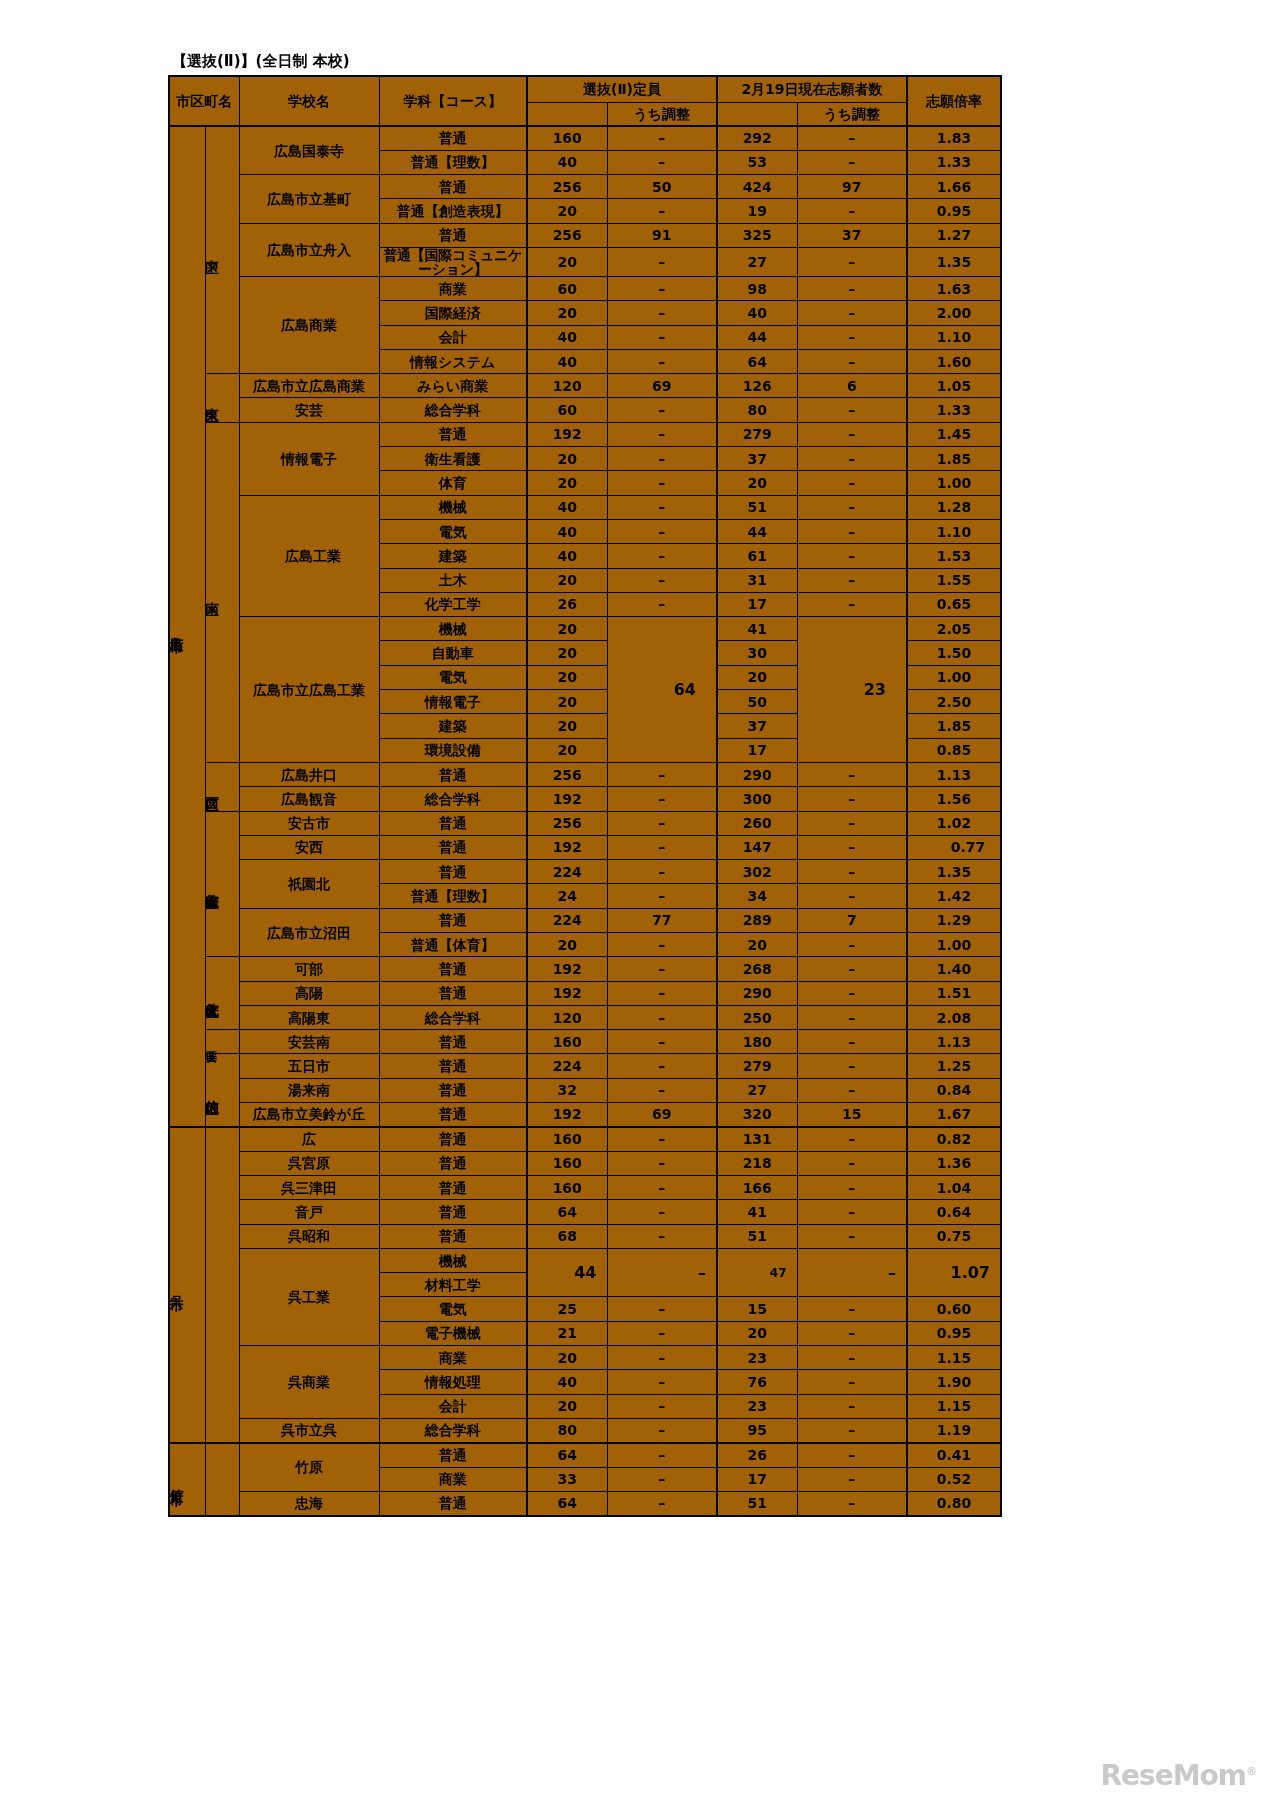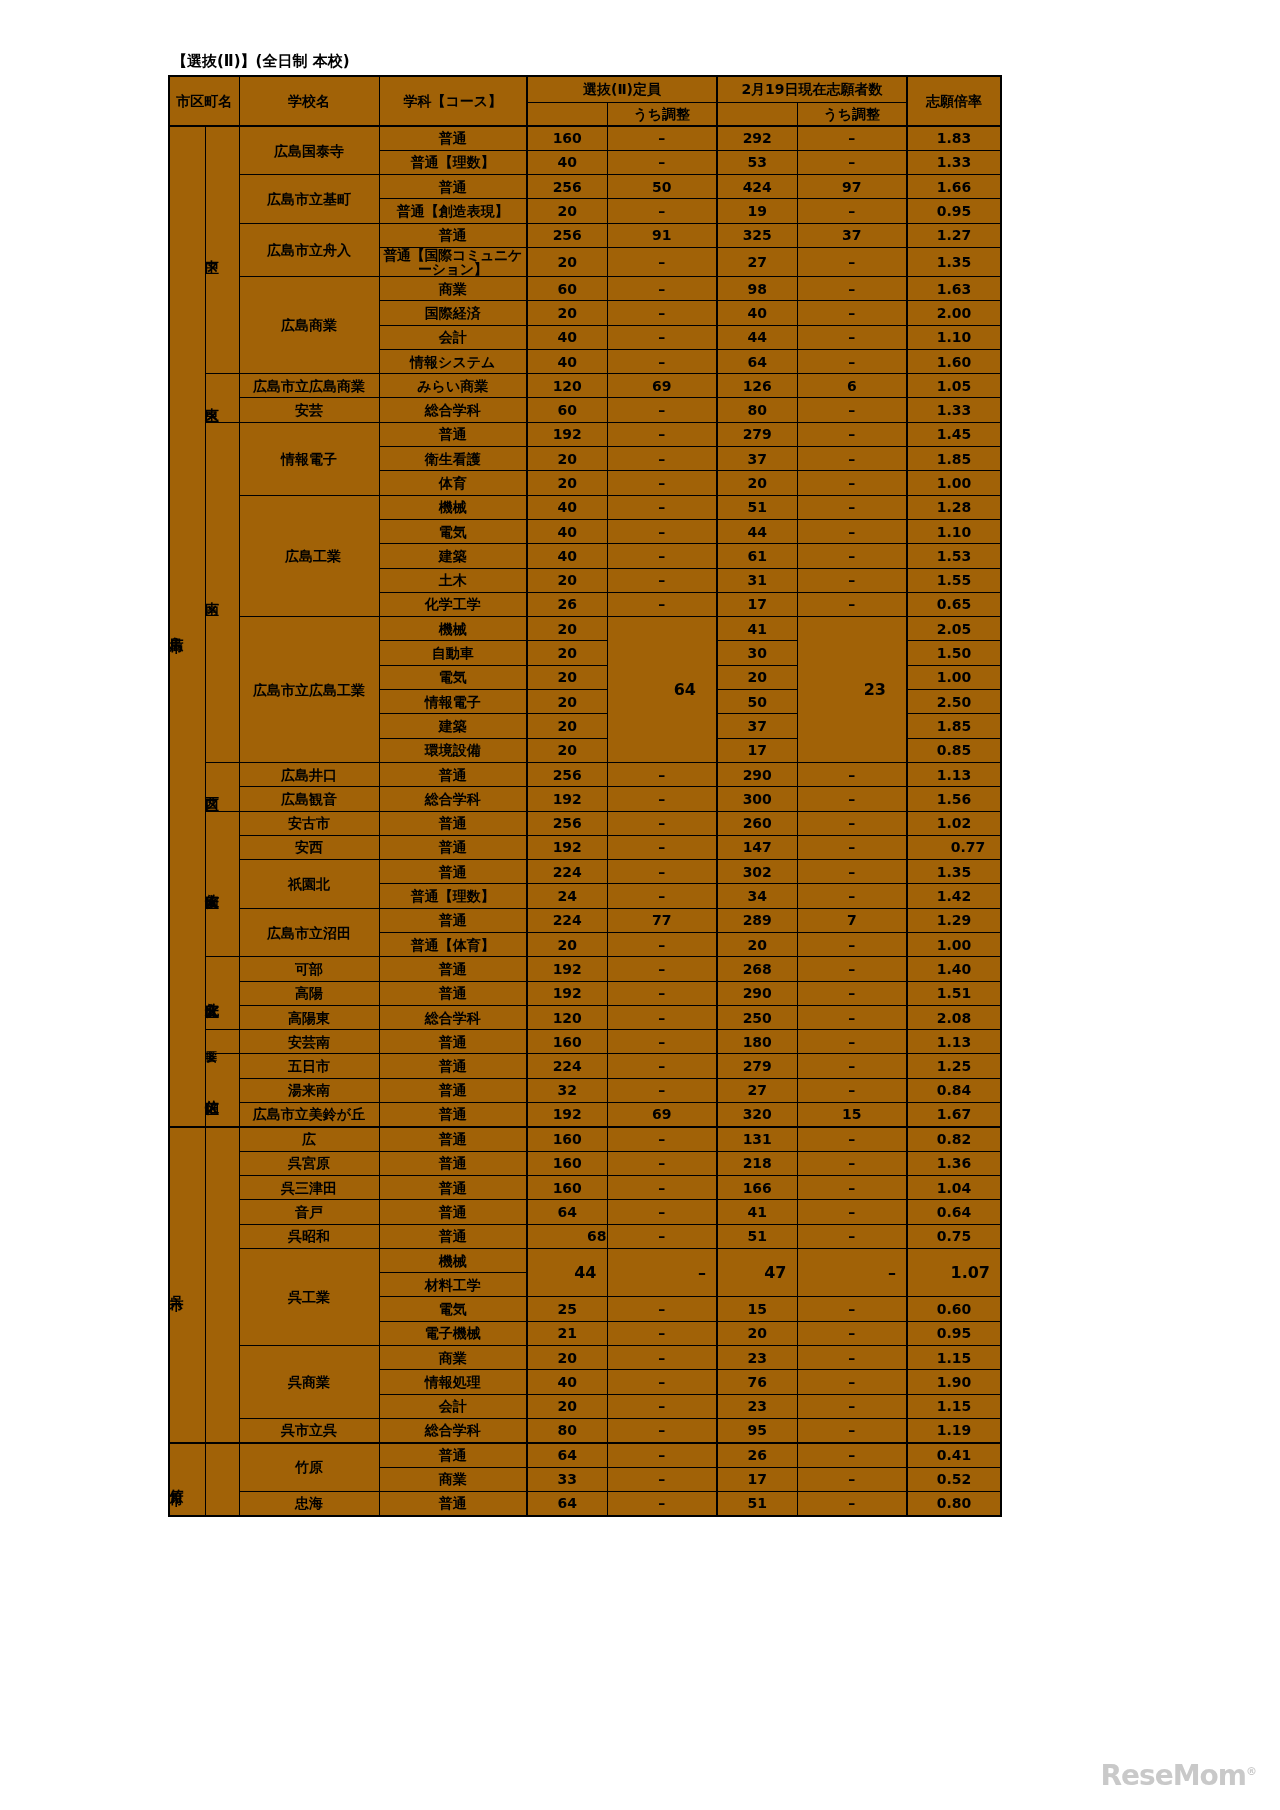--- a/index.html
+++ b/index.html
@@ -490,21 +490,21 @@
           <td class="thick-right dept" style="border-top: 1.6px solid rgb(0, 0, 0);">普通</td>
           <td class="num" style="border-top: 1.6px solid rgb(0, 0, 0);"><span class="bval">64</span></td>
           <td class="num thick-right" style="border-top: 1.6px solid rgb(0, 0, 0);"><span class="bval">–</span></td>
           <td class="num" style="border-top: 1.6px solid rgb(0, 0, 0);"><span class="bval">41</span></td>
           <td class="num thick-right" style="border-top: 1.6px solid rgb(0, 0, 0);"><span class="bval">–</span></td>
           <td class="num thick-right" style="border-top: 1.6px solid rgb(0, 0, 0);"><span class="bval">0.64</span></td>
         </tr>
         <tr class="rowh">
           <td rowspan="1" class="school" style="border-top: 1.6px solid rgb(0, 0, 0);">呉昭和</td>
           <td class="thick-right dept" style="border-top: 1.6px solid rgb(0, 0, 0);">普通</td>
-          <td class="num" style="border-top: 1.6px solid rgb(0, 0, 0); text-align: right;"><span class="bval">68</span></td>
+          <td class="num" style="border-top: 1.6px solid rgb(0, 0, 0);"><span class="bval">68</span></td>
           <td class="num thick-right" style="border-top: 1.6px solid rgb(0, 0, 0);"><span class="bval">–</span></td>
           <td class="num" style="border-top: 1.6px solid rgb(0, 0, 0);"><span class="bval">51</span></td>
           <td class="num thick-right" style="border-top: 1.6px solid rgb(0, 0, 0);"><span class="bval">–</span></td>
           <td class="num thick-right" style="border-top: 1.6px solid rgb(0, 0, 0);"><span class="bval">0.75</span></td>
         </tr>
         <tr class="rowh">
           <td rowspan="4" class="school" style="border-top: 1.6px solid rgb(0, 0, 0);">呉工業</td>
           <td class="thick-right dept" style="border-top: 1.6px solid rgb(0, 0, 0);">機械</td>
           <td class="num brace-cell" rowspan="2" style="border-top: 1.6px solid rgb(0, 0, 0);">
             <div style="position:relative;height:100%">
@@ -520,21 +520,21 @@
                   <path d="M1,1 C7,1 4,1 4,8 C4,14 7,15 10,15 C7,15 4,16 4,22 C4,29 7,29 1,29" fill="none" stroke="#000" stroke-width="1.1"></path>
                 </svg></div>
               <div style="position:absolute;right:10px;top:50%;transform:translateY(-50%);font-size:16px">–</div>
             </div>
           </td>
           <td class="num brace-cell" rowspan="2" style="border-top: 1.6px solid rgb(0, 0, 0);">
             <div style="position:relative;height:100%">
               <div style="position:absolute;left:-6px;top:4px;width:13px;height:calc(100% - 8px)"><svg viewBox="0 0 12 30" preserveAspectRatio="none" style="width:100%;height:100%">
                   <path d="M1,1 C7,1 4,1 4,8 C4,14 7,15 10,15 C7,15 4,16 4,22 C4,29 7,29 1,29" fill="none" stroke="#000" stroke-width="1.1"></path>
                 </svg></div>
-              <div style="position:absolute;right:10px;top:50%;transform:translateY(-50%);font-size:16px">47</div>
+              <div style="position:absolute;right:10px;top:50%;transform:translateY(-50%);font-size:12px">47</div>
             </div>
           </td>
           <td class="thick-right brace-cell" rowspan="2" style="border-top: 1.6px solid rgb(0, 0, 0);">
             <div style="position:relative;height:100%">
               <div style="position:absolute;left:-6px;top:4px;width:13px;height:calc(100% - 8px)"><svg viewBox="0 0 12 30" preserveAspectRatio="none" style="width:100%;height:100%">
                   <path d="M1,1 C7,1 4,1 4,8 C4,14 7,15 10,15 C7,15 4,16 4,22 C4,29 7,29 1,29" fill="none" stroke="#000" stroke-width="1.1"></path>
                 </svg></div>
               <div style="position:absolute;right:10px;top:50%;transform:translateY(-50%);font-size:16px">–</div>
             </div>
           </td>

